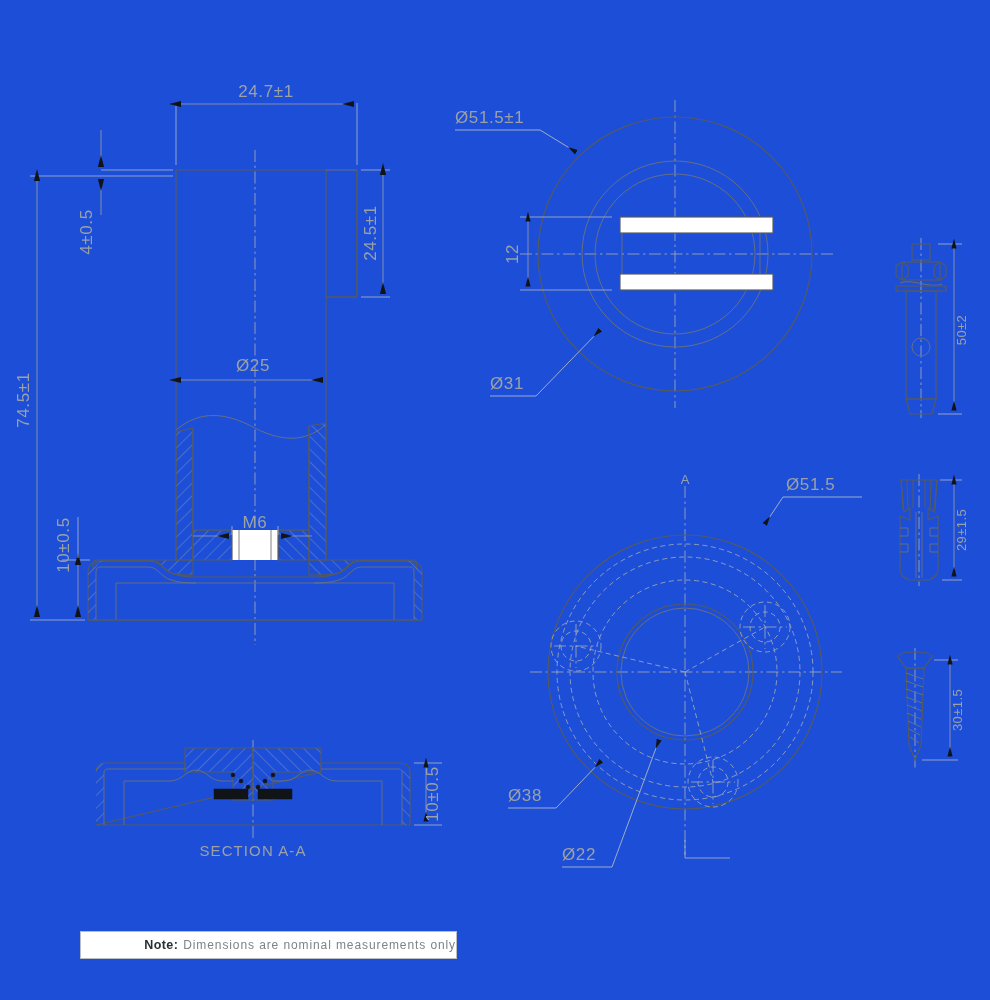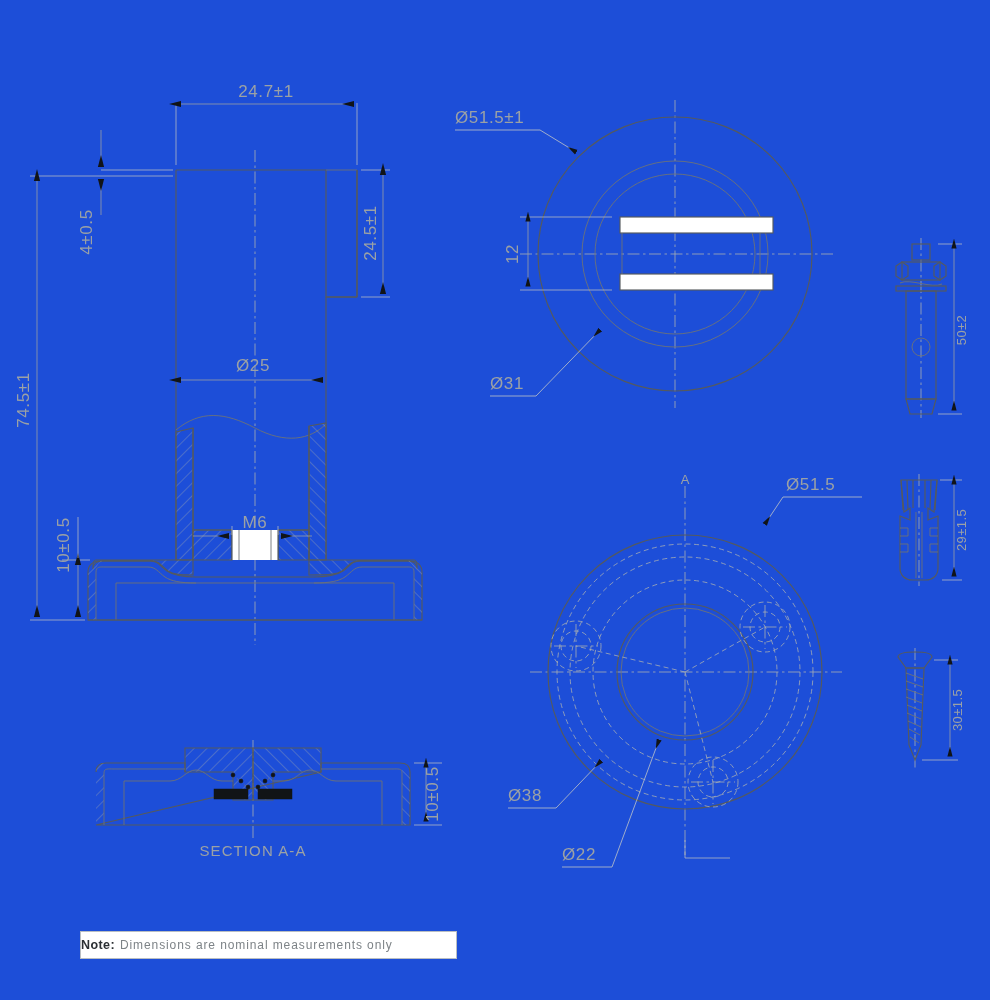--- a/index.html
+++ b/index.html
@@ -65,21 +65,21 @@
   #note-box {
     position: absolute;
     left: 80px;
     top: 931px;
     width: 377px;
     height: 28px;
     border: 1px solid #b9bec2;
     box-sizing: border-box;
     display: flex;
     align-items: center;
-    justify-content: flex-start;
+    justify-content: flex-end;
     background: #ffffff;
   }
   #note-box .note-label {
     font-family: "Liberation Sans", sans-serif;
     font-size: 12.5px;
     font-weight: bold;
     color: #2b2f33;
     letter-spacing: 0.4px;
     margin-right: 5px;
   }

